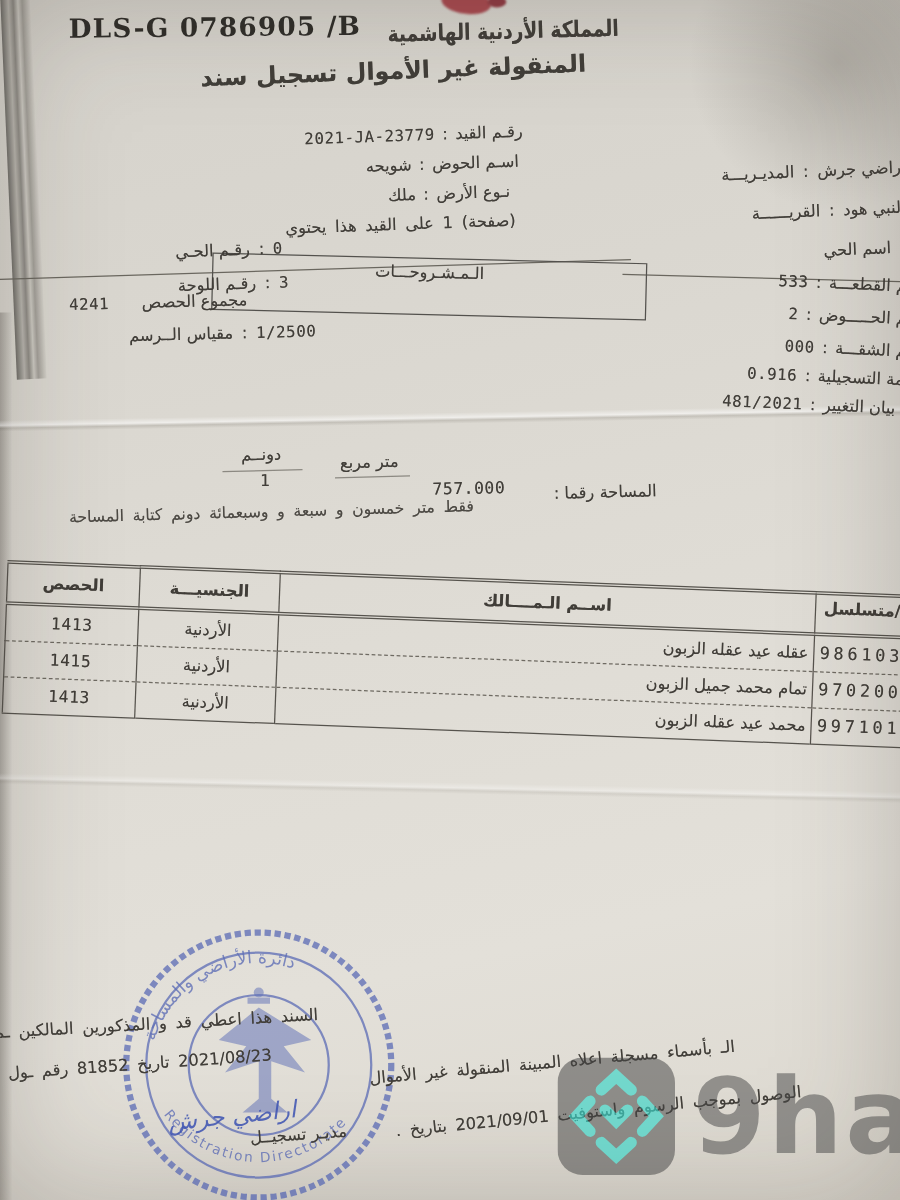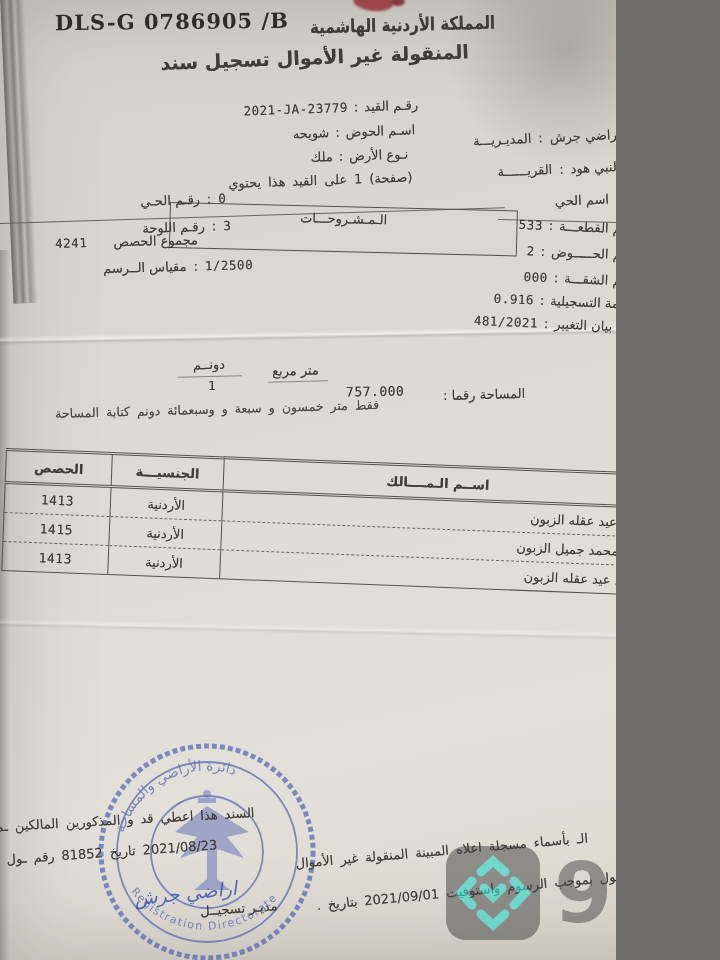--- a/index.html
+++ b/index.html
@@ -1,16 +1,16 @@
 <!DOCTYPE html>
 <html lang="ar"><head>
 <meta charset="utf-8">
 <style>
   html,body{margin:0;padding:0;background:#6e6c68;}
-  #photo{position:relative;width:616px;height:960px;overflow:hidden;
+  #photo{position:relative;width:720px;height:960px;overflow:hidden;
     background:linear-gradient(168deg,#d5d2cb 0%,#dad7d0 28%,#dfdcd5 52%,#e3e0d9 76%,#dcd8cf 100%);
     font-family:"DejaVu Sans",sans-serif;color:#413e39;}
   .abs{position:absolute;}
   .w{white-space:nowrap;}
   .ink{color:#413e39;text-shadow:0 0 .45px rgba(50,45,38,.55);}
   .rtlflex{display:flex;direction:rtl;gap:6px;align-items:baseline;}
   .ltrflex{display:flex;direction:ltr;gap:7px;align-items:baseline;}
   .num{font-family:"DejaVu Sans Mono",monospace;letter-spacing:.5px;direction:ltr;unicode-bidi:isolate;}
   .f13{font-size:13px;} .f12{font-size:12.5px;}
   .line{background:#6a675f;height:1.2px;}

